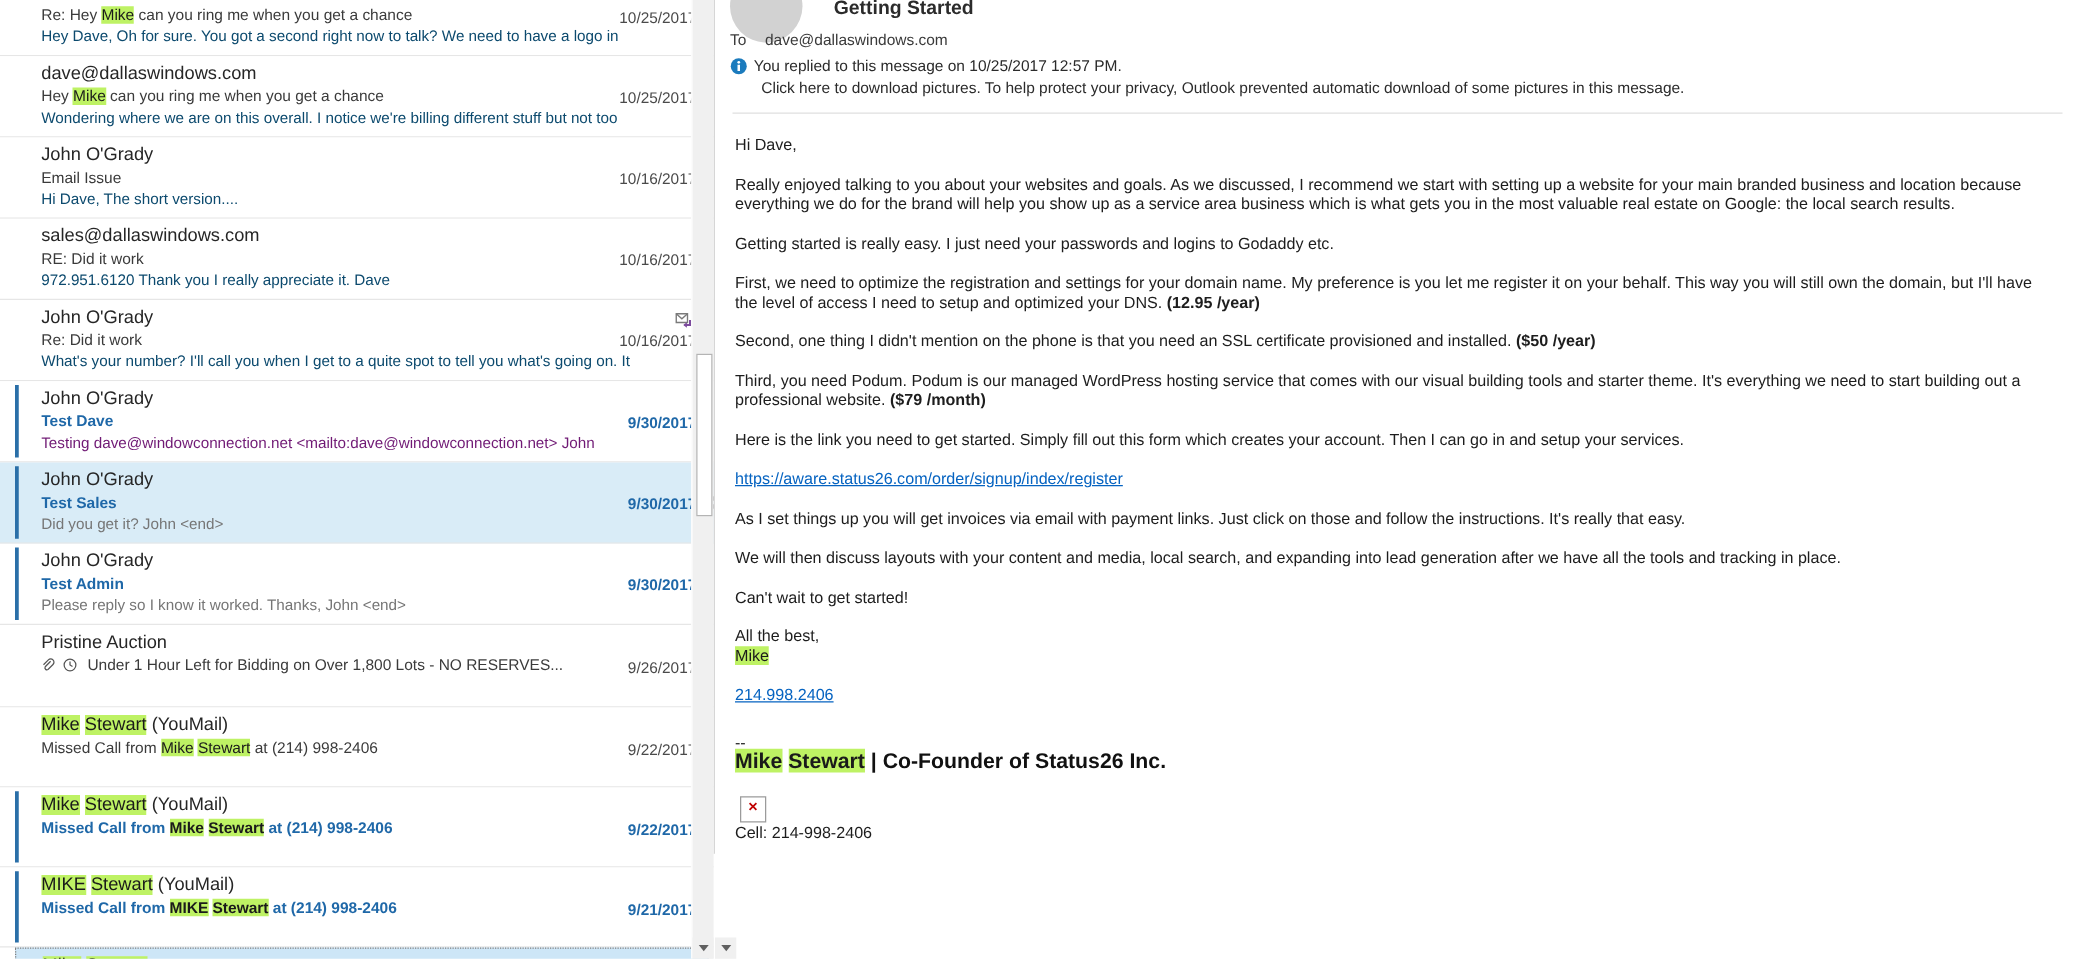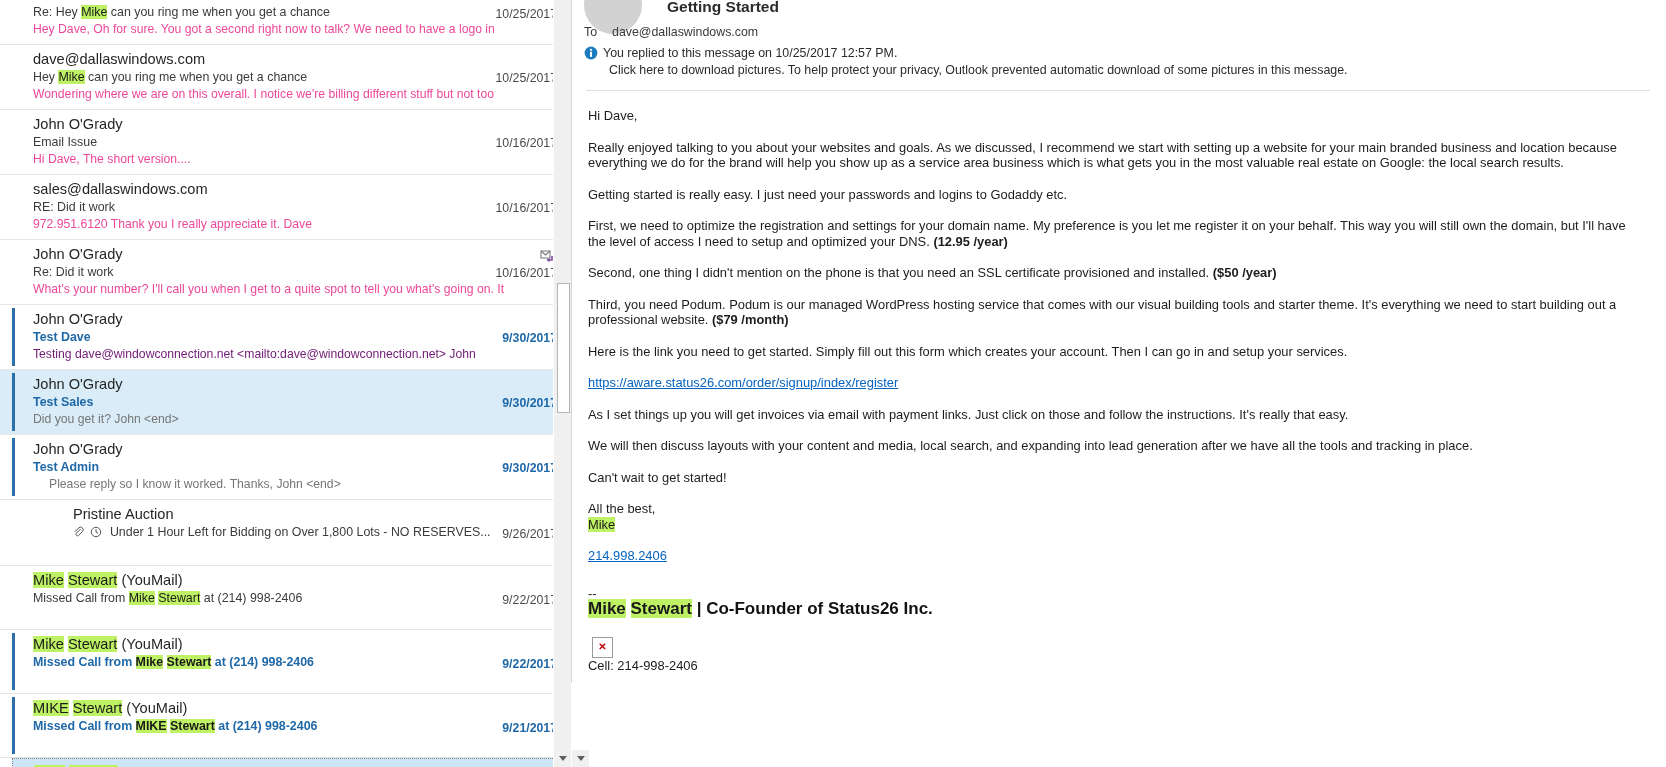--- a/index.html
+++ b/index.html
@@ -69,21 +69,21 @@
   }
   .subject {
     font-size: 12.4px;
     color: #3b3b3b;
     line-height: 17px;
     white-space: nowrap;
     overflow: hidden;
   }
   .preview {
     font-size: 12.2px;
-    color: #ec4899;
+    color: #0c4a6e;
     line-height: 17px;
     white-space: nowrap;
     overflow: hidden;
   }
   .mail-row.unread .subject {
     color: #1f68a8;
     font-weight: bold;
   }
   .mail-row.unread .preview {
     color: #1f68a8;
@@ -377,26 +377,26 @@
           </svg>
         </span>
       </div>
     </div>
 
     <div class="mail-row unread">
       <div class="accent"></div>
       <div class="row-inner">
         <div class="sender">John O'Grady</div>
         <div class="subject">Test Admin</div>
-        <div class="preview" style="color:#767676;font-weight:normal;margin-left:16px;">Please reply so I know it worked.  Thanks,  John &lt;end&gt;</div>
+        <div class="preview" style="color:#767676;font-weight:normal;">Please reply so I know it worked.  Thanks,  John &lt;end&gt;</div>
         <div class="date" style="top:21px;">9/30/2017</div>
       </div>
     </div>
 
-    <div class="mail-row" style="padding-bottom:22px;padding-left:40px;">
+    <div class="mail-row" style="padding-bottom:22px;">
 
       <div class="row-inner">
         <div class="sender">Pristine Auction</div>
         <div class="subject" style="color:#3b3b3b;">
           <span class="clipicon">
             <svg width="11" height="12" viewBox="0 0 11 12">
               <path d="M7.5 3 L3.2 7.4 a1.6 1.6 0 0 0 2.2 2.2 L9.4 5.6 a2.6 2.6 0 0 0 -3.7 -3.7 L1.8 5.8" fill="none" stroke="#555" stroke-width="1"></path>
             </svg>
           </span>
           <span class="clockicon">

